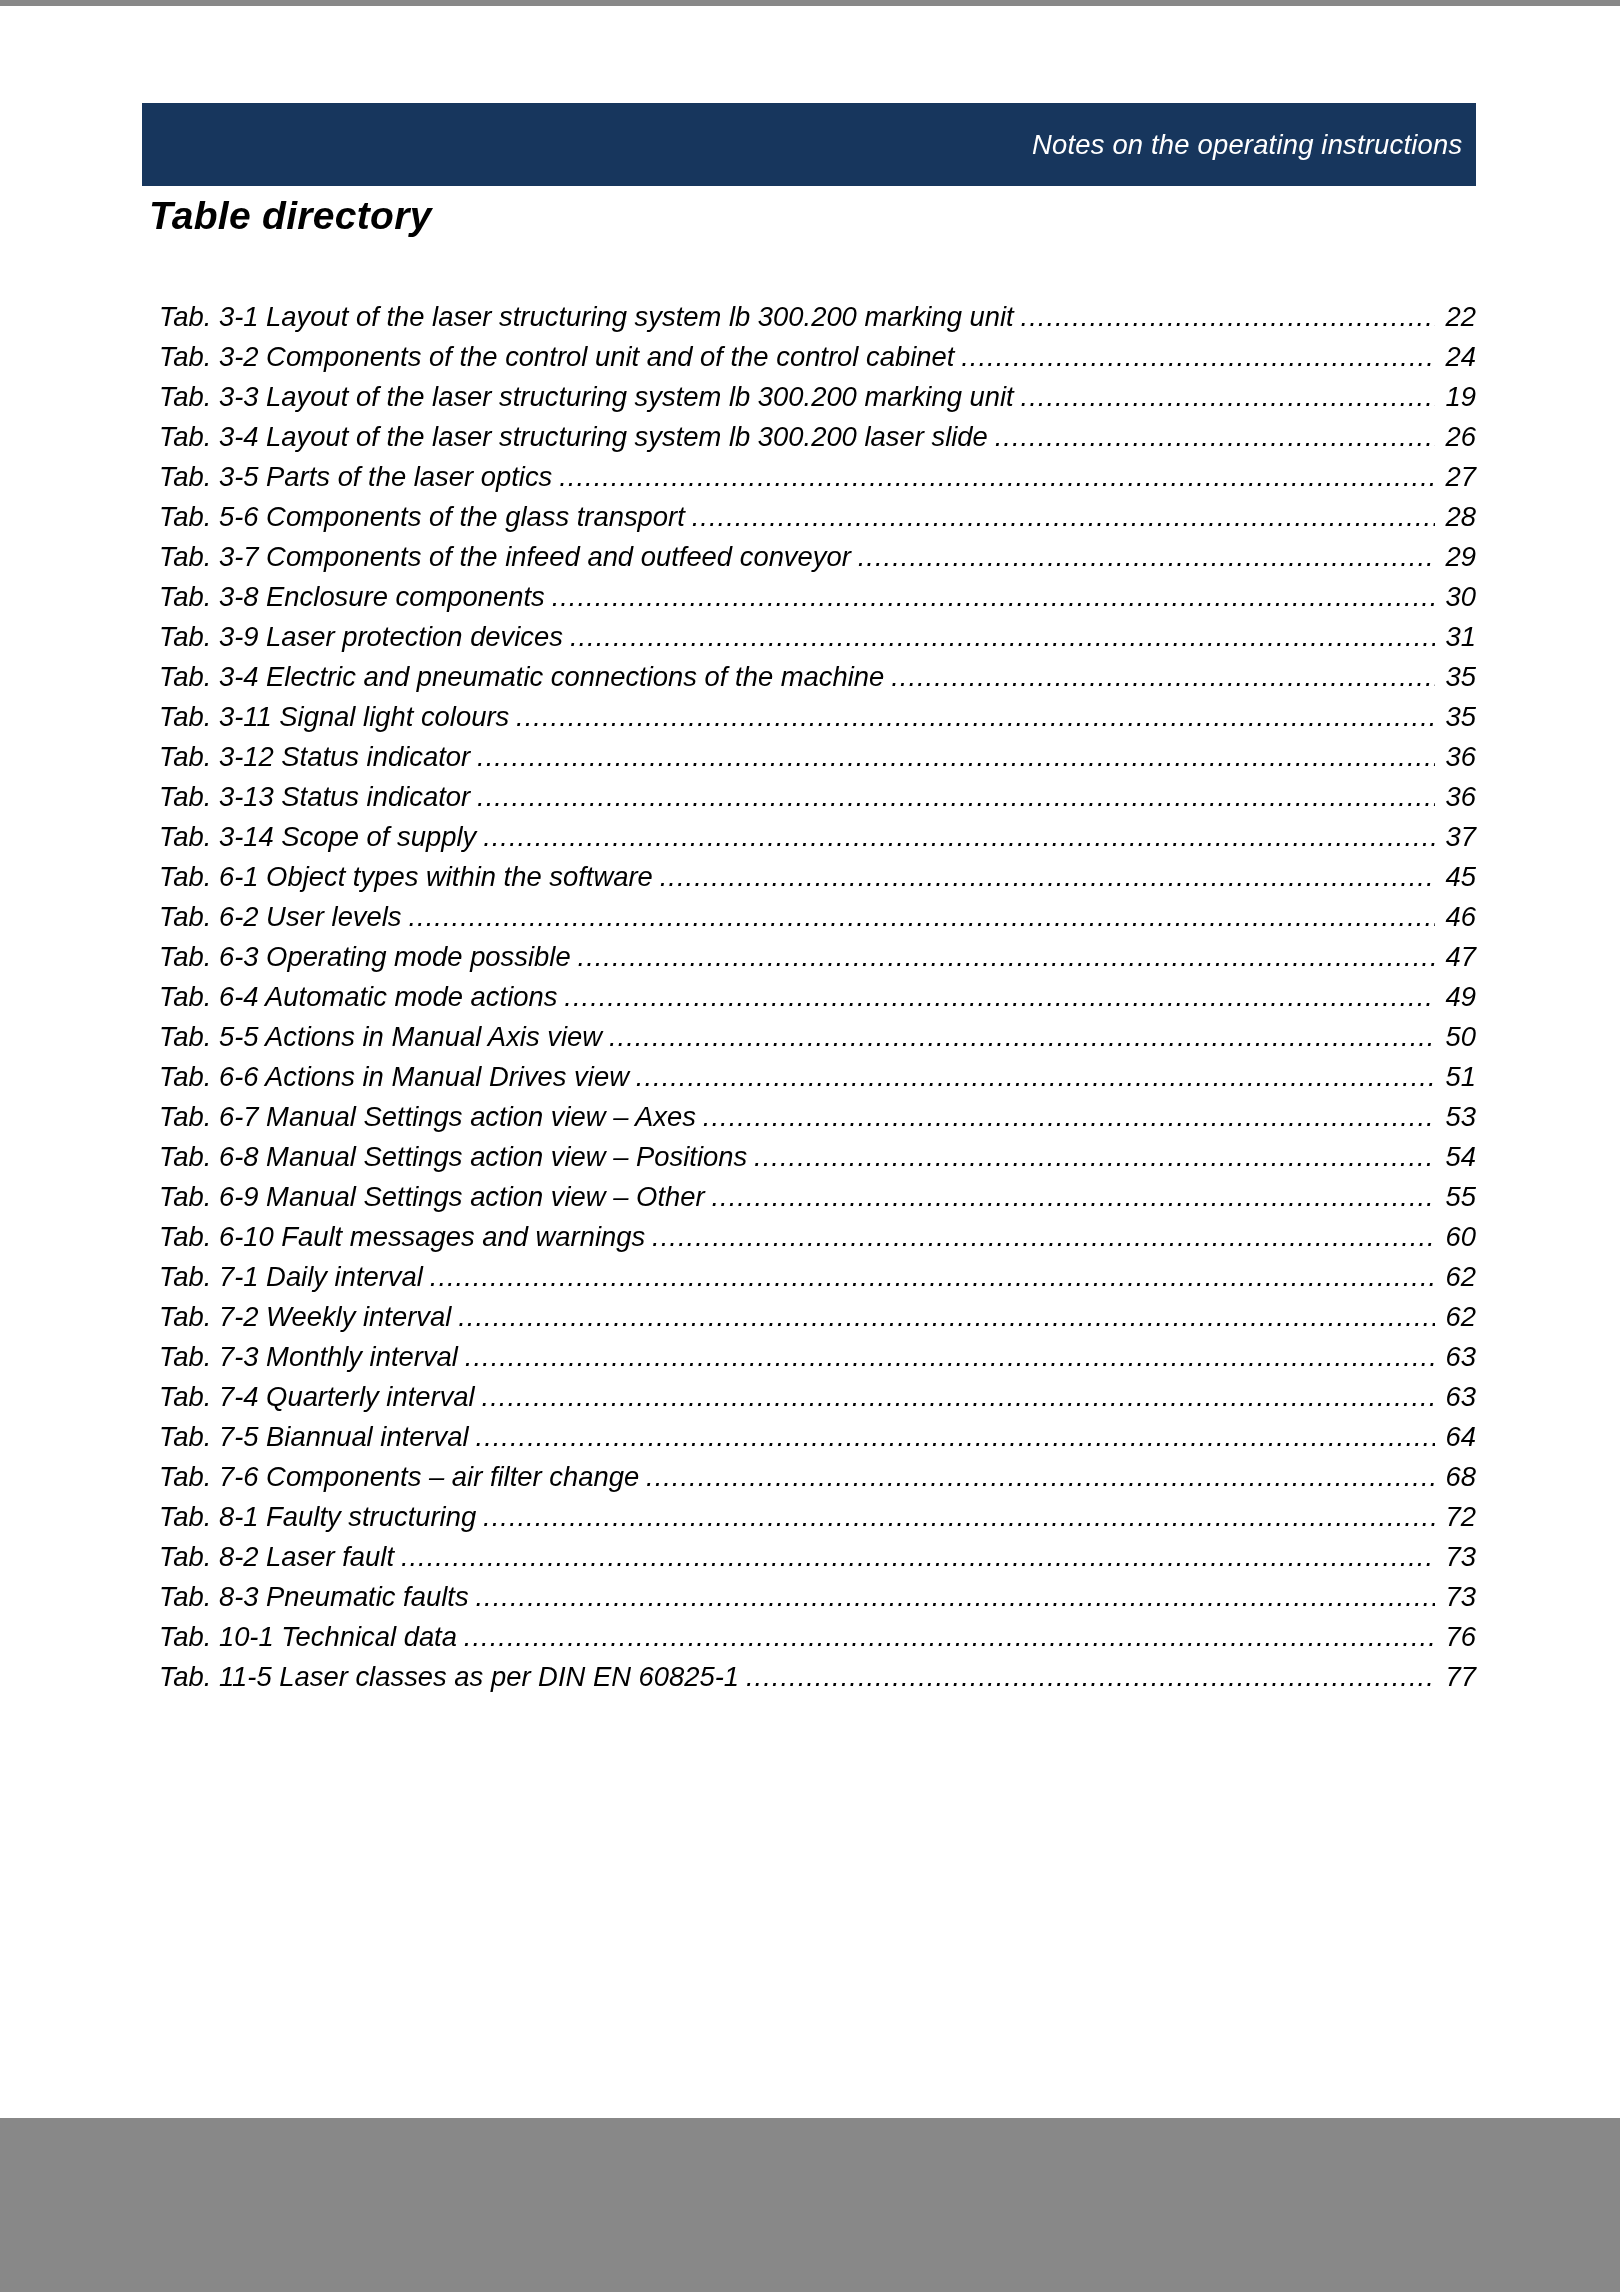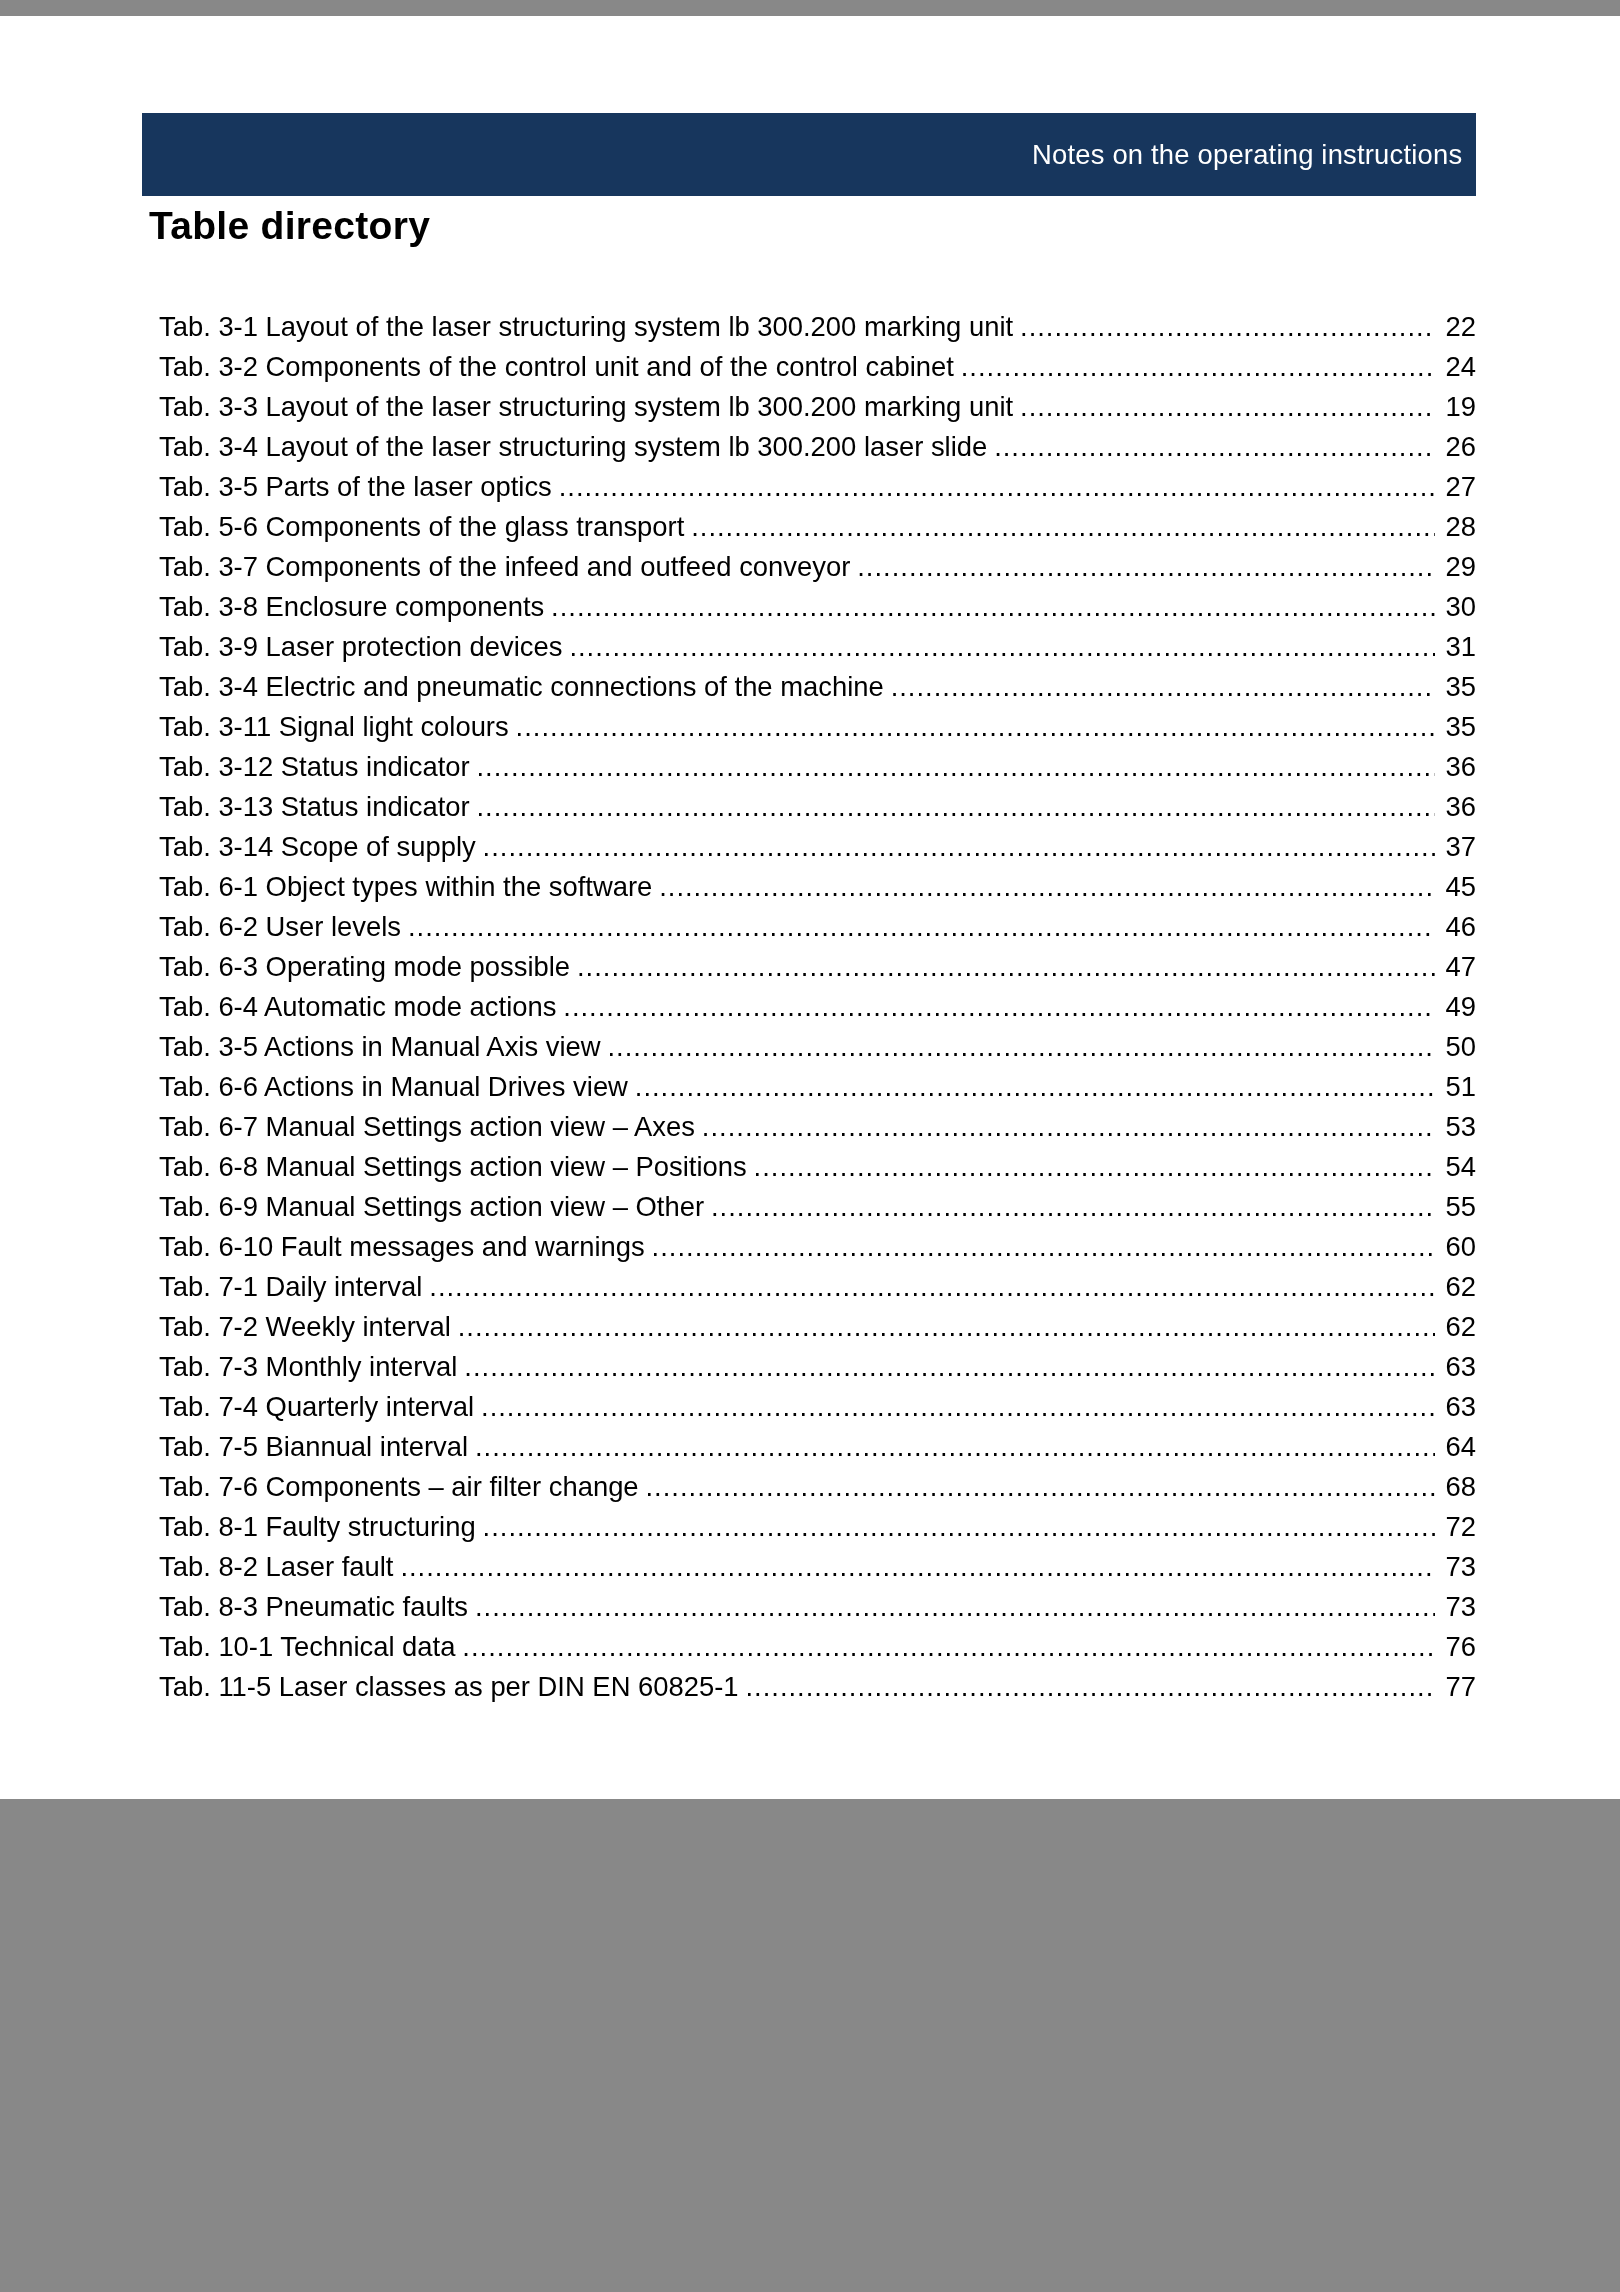--- a/index.html
+++ b/index.html
@@ -3,26 +3,27 @@
 <meta charset="utf-8">
 <style>
   :root{
     --navy:#17365D;
     --text:#1A1A1A;
     --bg:#FFFFFF;
   }
   html,body{margin:0;padding:0;background:#888;}
   .page{
     position:relative;
-    width:1620px;height:1783px;
+    width:1620px;height:2112px;
     background:var(--bg);
     font-family:"Liberation Sans","DejaVu Sans",sans-serif;
     color:var(--text);
     overflow:hidden;
-    margin:16px auto;
+    margin:6px auto;
+    font-style:italic;
   }
   .header-bar{
     position:absolute;left:142px;top:97px;
     width:1334px;height:83px;
     background:var(--navy);
     display:flex;align-items:center;justify-content:flex-end;
     padding-right:13.7px;box-sizing:border-box;
   }
   .header-title{
     color:#FFFFFF;font-size:27.4px;letter-spacing:0.2px;white-space:nowrap;
@@ -162,21 +163,21 @@
         <span class="toc-text">Tab. 6-3 Operating mode possible</span>
         <span class="toc-leader"></span>
         <span class="toc-page">47</span>
       </div>
       <div class="toc-row">
         <span class="toc-text">Tab. 6-4 Automatic mode actions</span>
         <span class="toc-leader"></span>
         <span class="toc-page">49</span>
       </div>
       <div class="toc-row">
-        <span class="toc-text">Tab. 3-5 Actions in Manual Axis view</span>
+        <span class="toc-text">Tab. 5-5 Actions in Manual Axis view</span>
         <span class="toc-leader"></span>
         <span class="toc-page">50</span>
       </div>
       <div class="toc-row">
         <span class="toc-text">Tab. 6-6 Actions in Manual Drives view</span>
         <span class="toc-leader"></span>
         <span class="toc-page">51</span>
       </div>
       <div class="toc-row">
         <span class="toc-text">Tab. 6-7 Manual Settings action view – Axes</span>

